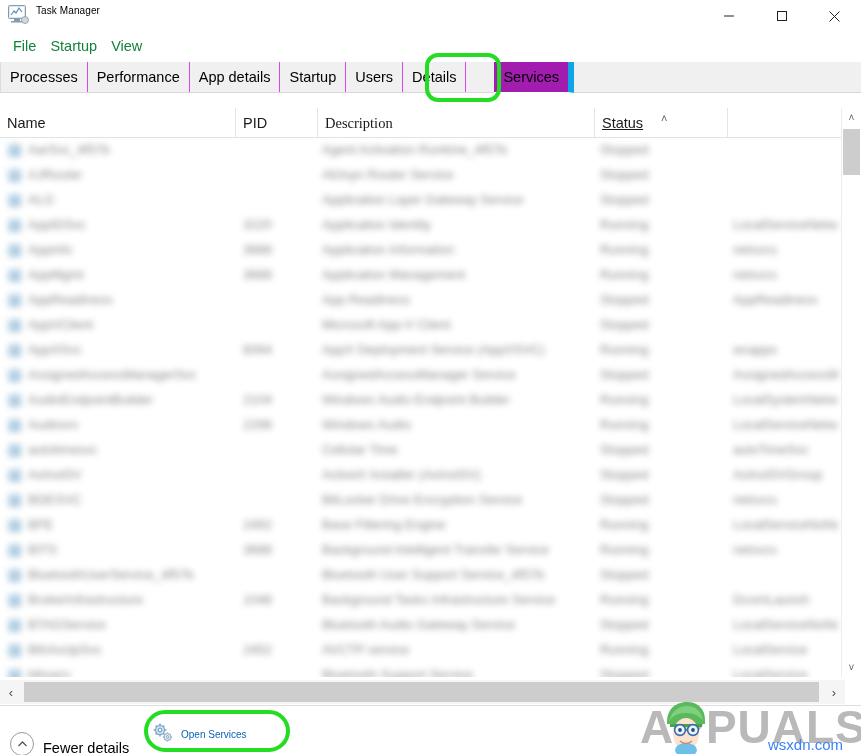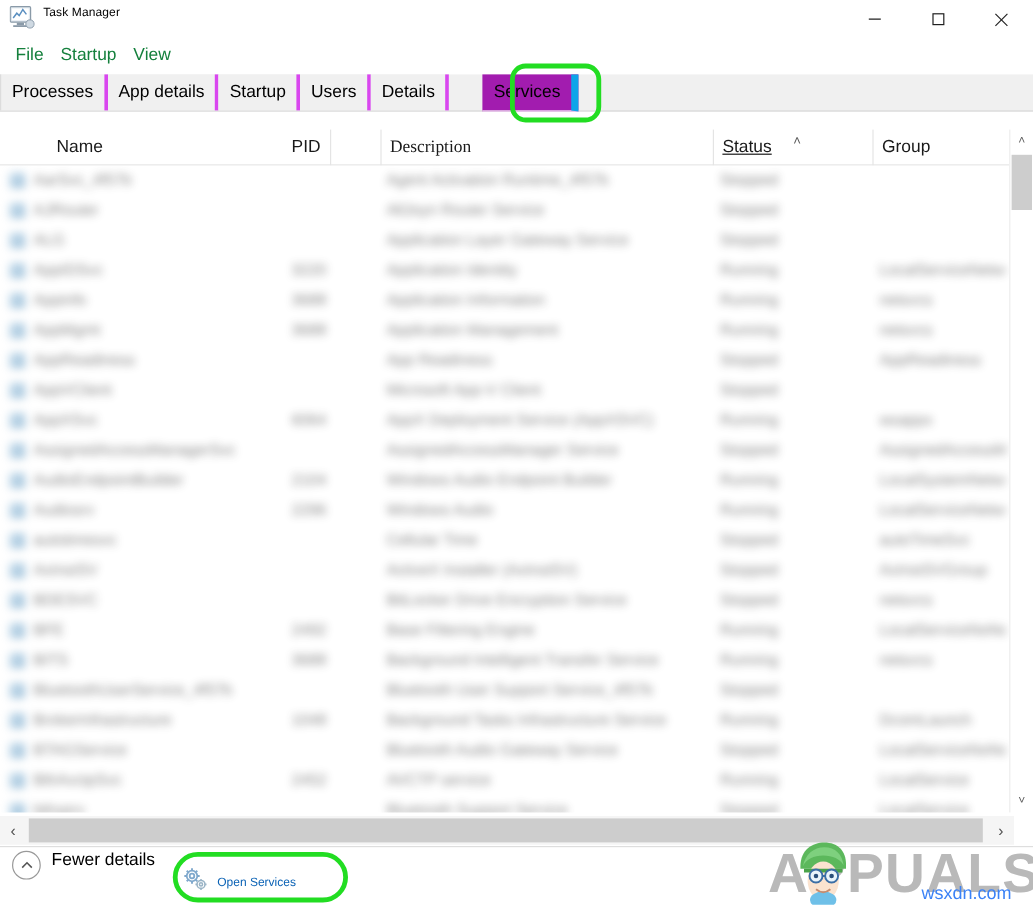--- a/index.html
+++ b/index.html
@@ -87,21 +87,21 @@
     align-items: stretch;
     box-sizing: border-box;
   }
   .tab {
     font-size: 14.5px;
     color: #000000;
     padding: 0 9px;
     display: flex;
     align-items: center;
     background: #f0f0f0;
-    border-right: 3px solid #d946ef;
+    border-right: 1px solid #d946ef;
     white-space: nowrap;
     position: relative;
   }
   .tab:first-child { border-left: 1px solid #dcdcdc; }
   .tab.active {
     background: #a21caf;
     border-right: 6px solid #0ea5e9;
     border-bottom: 1px solid #ffffff;
     margin-bottom: -1px;
     z-index: 2;
@@ -243,23 +243,23 @@
   .statusbar {
     position: absolute;
     left: 0; top: 705px;
     width: 861px; height: 50px;
     background: #ffffff;
     border-top: 1px solid #dedede;
     box-sizing: border-box;
   }
   .fewer-details {
     position: absolute;
-    left: 10px; top: 3px;
-    display: flex;
-    align-items: flex-start;
+    left: 10px; top: 26px;
+    display: flex;
+    align-items: flex-end;
     gap: 9px;
   }
   .circle-chevron {
     width: 24px; height: 24px;
     border: 1px solid #999999;
     border-radius: 50%;
     display: flex;
     align-items: center;
     justify-content: center;
     color: #555555;
@@ -363,44 +363,42 @@
   </div>
 
   <div class="menubar">
     <div class="menuitem">File</div>
     <div class="menuitem">Startup</div>
     <div class="menuitem">View</div>
   </div>
 
   <div class="tabstrip">
     <div class="tab">Processes</div>
+    <div class="tab">Performance</div>
     <div class="tab">App details</div>
     <div class="tab">Startup</div>
     <div class="tab">Users</div>
     <div class="tab">Details</div>
     <div class="tab active">Services</div>
   </div>
   <div class="green-ring-tab"></div>
 
   <div class="colheader">
-    <div class="colcell" style="left:0px;width:236px;margin-left:40px;">
+    <div class="colcell" style="left:0px;width:236px;">
       <span>Name</span>
     </div>
     <div class="colcell" style="left:236px;width:82px;">
       <span>PID</span>
     </div>
     <div class="colcell" style="left:318px;width:277px;font-family:Liberation Serif, serif;">
       <span>Description</span>
     </div>
     <div class="colcell" style="left:595px;width:133px;text-decoration:underline;">
       <span>Status</span>
       <span class="sortcaret" style="left:66px;">˄</span>
-    </div>
-    <div class="colcell" style="left:728px;width:113px;border-right:none;">
-      <span>Group</span>
     </div>
   </div>
 
   <div class="listbody">
     <div class="blurwrap" id="rows-host">
         <div class="row">
           <span class="rowicon"></span>
           <span class="c c-name">AarSvc_4f57b</span>
           <span class="c c-pid"></span>
           <span class="c c-desc">Agent Activation Runtime_4f57b</span>

